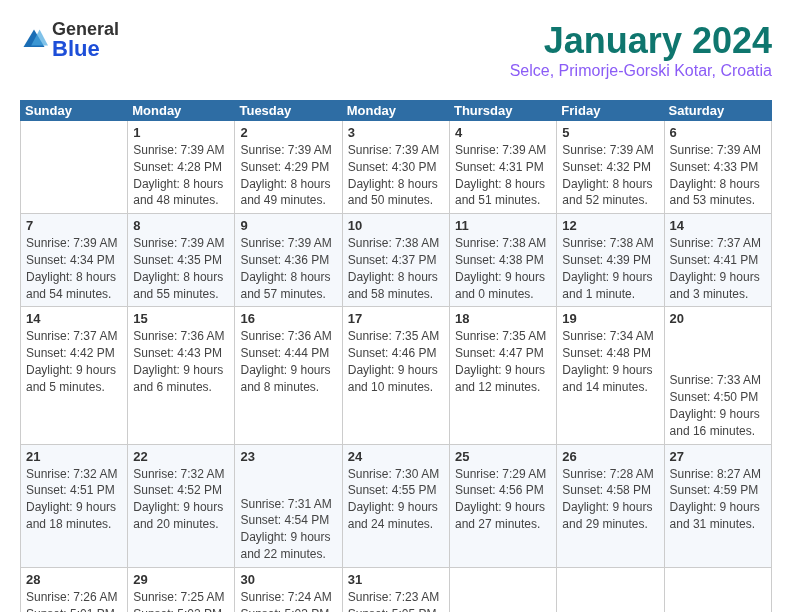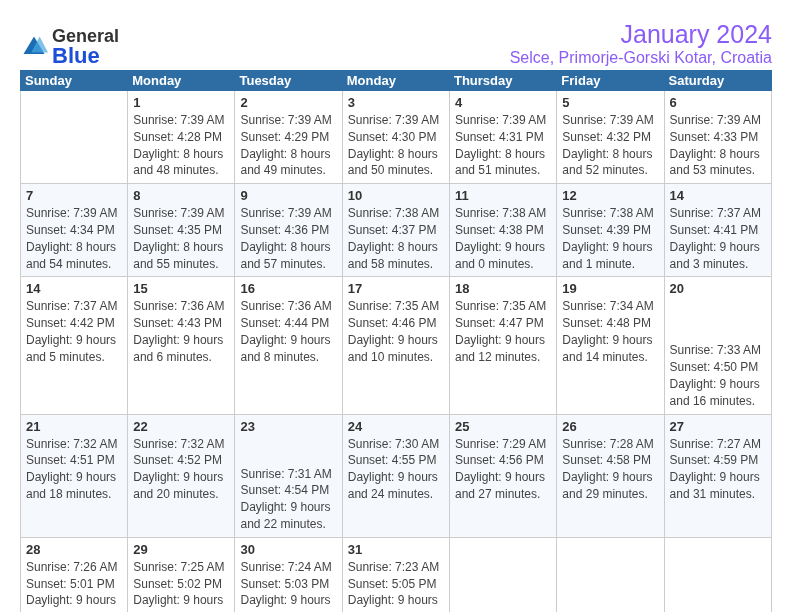--- a/index.html
+++ b/index.html
@@ -6,22 +6,22 @@
     body {
       font-family: Arial, sans-serif;
       background: #fff;
       width: 792px;
       min-height: 612px;
       padding: 20px;
     }
     .header {
       display: flex;
       justify-content: space-between;
-      align-items: flex-end;
-      margin-bottom: 3px;
+      align-items: flex-start;
+      margin-bottom: 20px;
     }
     .logo {
       display: flex;
       align-items: center;
       gap: 4px;
     }
     .logo-text {
       display: flex;
       flex-direction: column;
       line-height: 1;
@@ -37,23 +37,23 @@
       color: #1d4ed8;
     }
     .logo-icon {
       width: 28px;
       height: 28px;
     }
     .title-area {
       text-align: right;
     }
     .title-month {
-      font-size: 25px;
-      font-weight: normal;
-      color: #8b5cf6;
+      font-size: 36px;
+      font-weight: bold;
+      color: #0f766e;
     }
     .title-location {
       font-size: 16px;
       color: #8b5cf6;
     }
     .calendar {
       width: 100%;
       border-collapse: collapse;
       font-size: 11px;
     }
@@ -311,21 +311,21 @@
         </td>
         <td>
           <span class="day-number">26</span>
           <div class="day-info" style="white-space: pre-line;">Sunrise: 7:28 AM
 Sunset: 4:58 PM
 Daylight: 9 hours
 and 29 minutes.</div>
         </td>
         <td>
           <span class="day-number">27</span>
-          <div class="day-info" style="white-space: pre-line;">Sunrise: 7:27 AM
+          <div class="day-info" style="white-space: pre-line;">Sunrise: 8:27 AM
 Sunset: 4:59 PM
 Daylight: 9 hours
 and 31 minutes.</div>
         </td>
       </tr>
       <tr>
         <td>
           <span class="day-number">28</span>
           <div class="day-info" style="white-space: pre-line;">Sunrise: 7:26 AM
 Sunset: 5:01 PM

